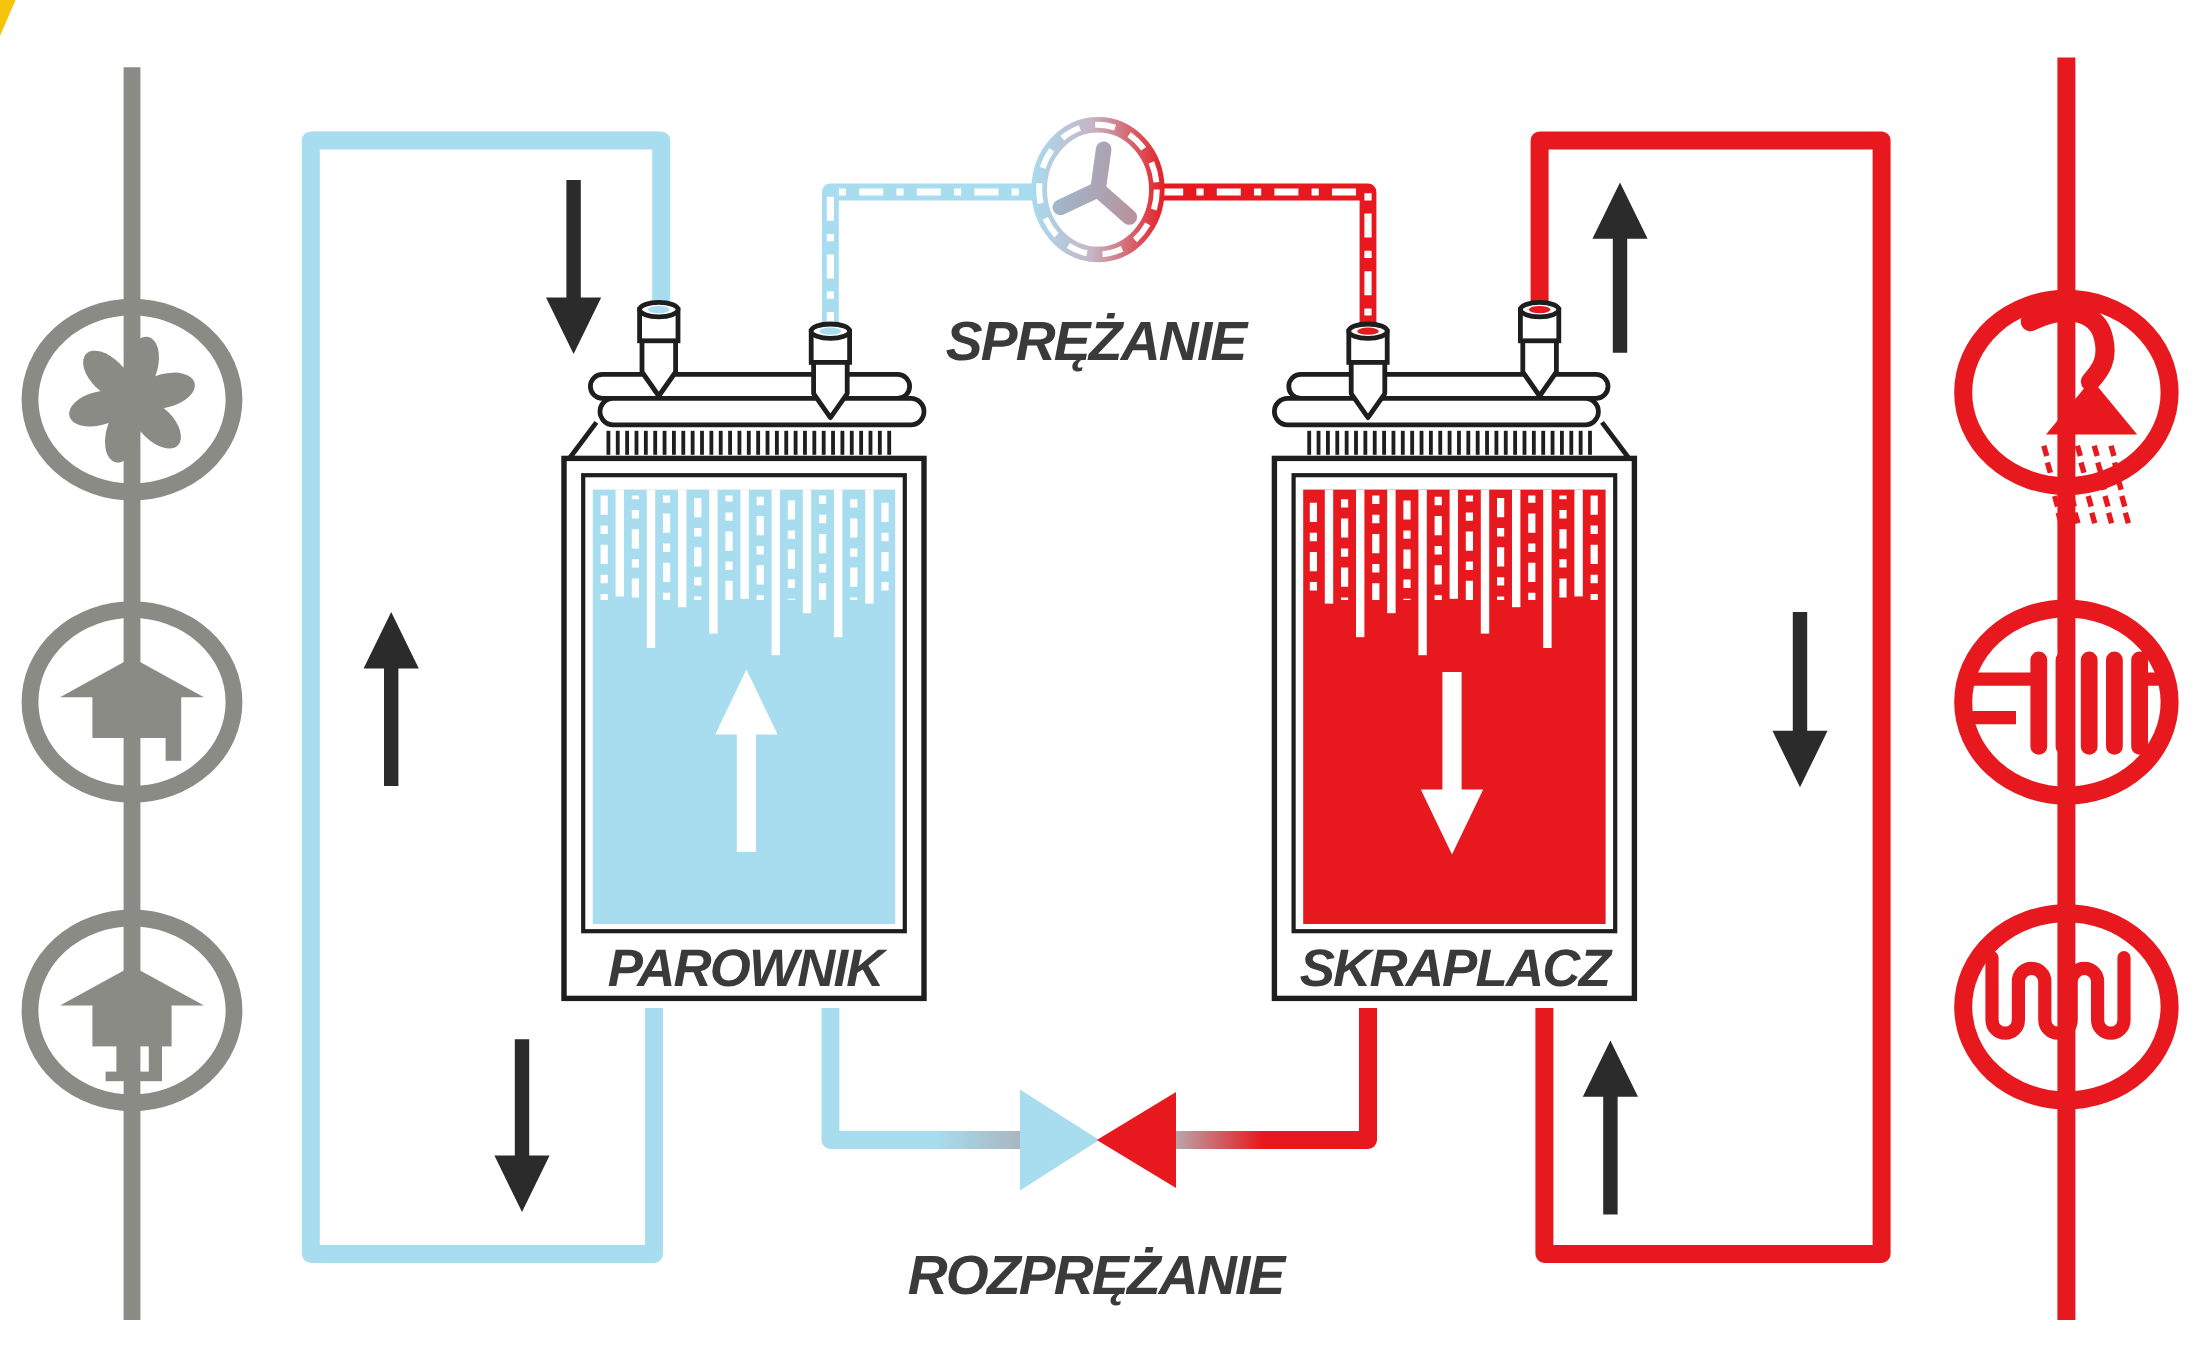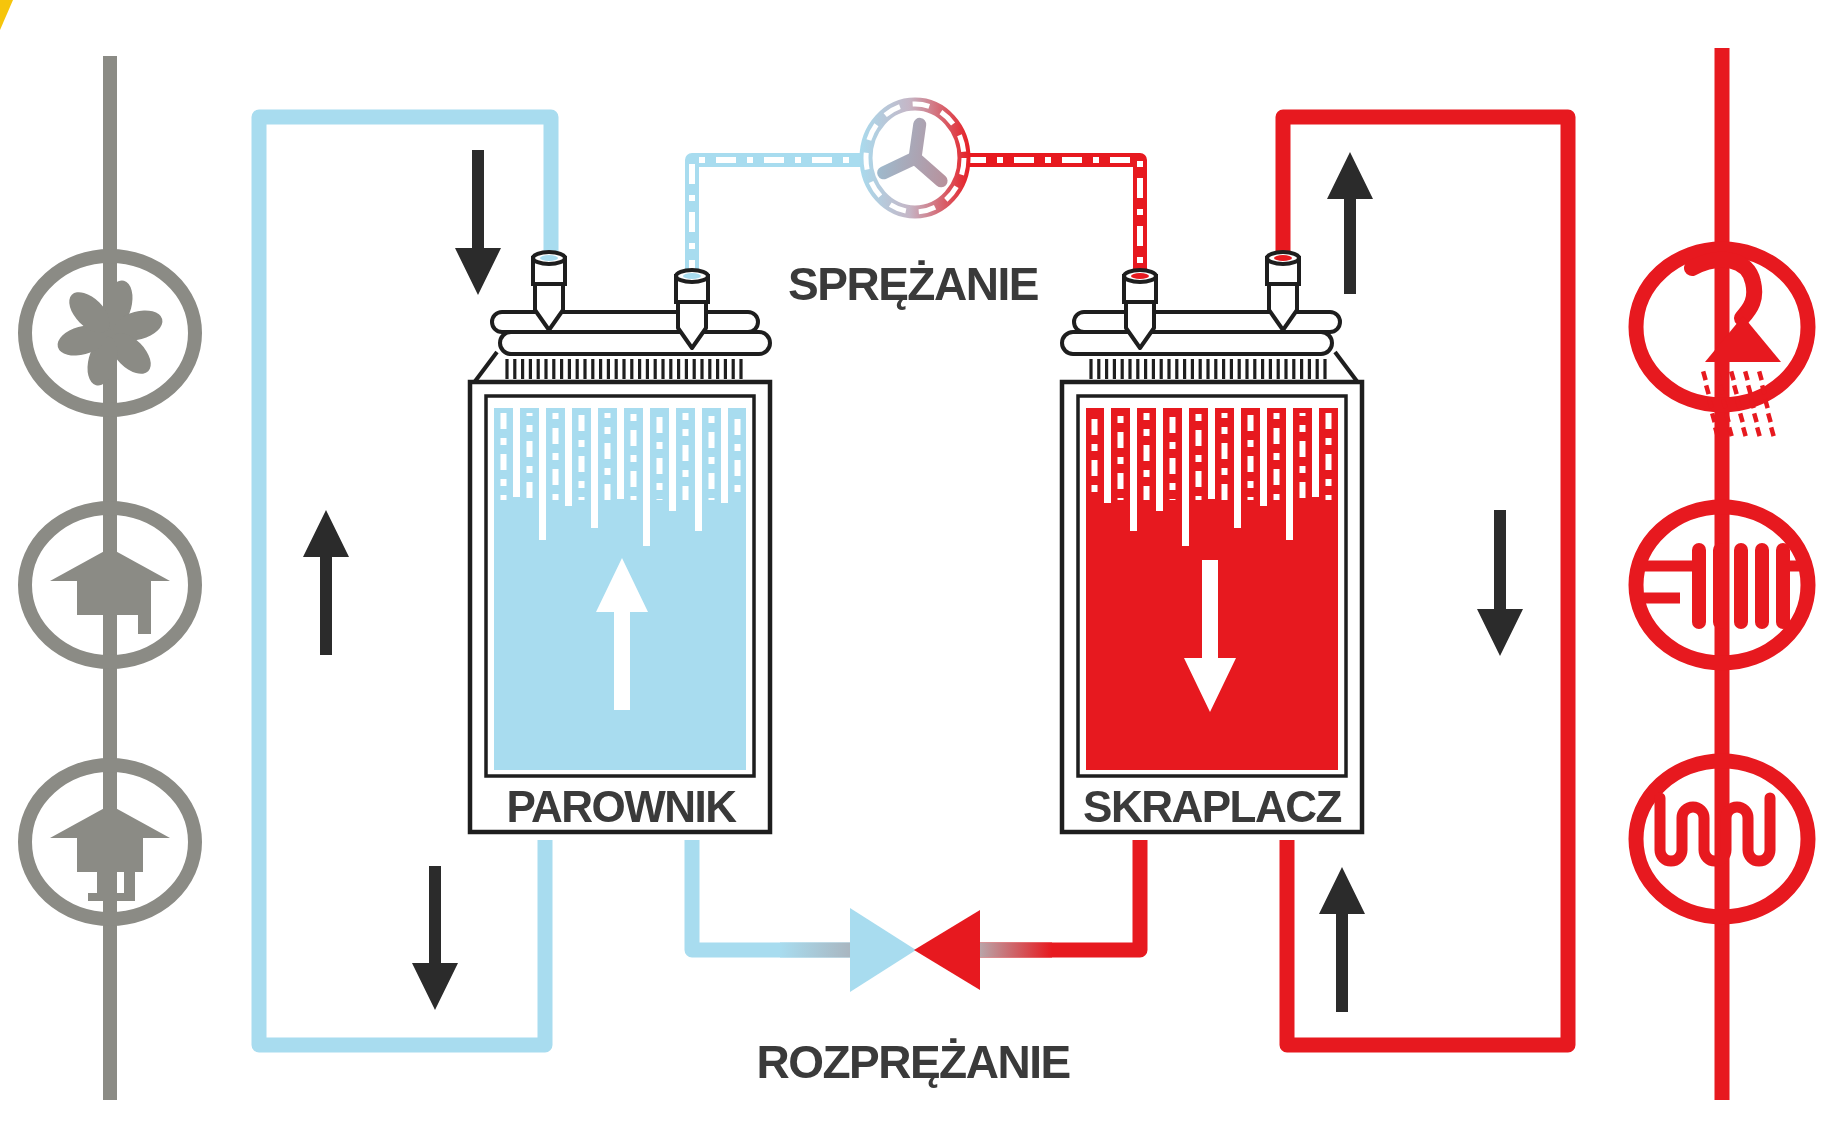--- a/index.html
+++ b/index.html
@@ -1,16 +1,16 @@
 <!DOCTYPE html>
 <html style="--cold: #A8DCEF; --hot: #E7191F; --gray: #8B8B85; --outline: #1E1E1E; --textd: #3A3A3A; --arrowc: #2B2B2B; --yellow: #F6C50B;"><head>
 <meta charset="utf-8">
 <style>
   html,body{margin:0;padding:0;background:#fff;}
-  .stage{width:100%;max-width:1833px;margin:0 auto;}
+  .stage{width:100%;max-width:1833px;margin:0 auto;font-style:italic;}
   svg{display:block;width:100%;height:auto;background:#fff;}
   .pipe-cold{stroke:var(--cold);stroke-width:15;fill:none;stroke-linejoin:round;}
   .pipe-hot{stroke:var(--hot);stroke-width:15;fill:none;stroke-linejoin:round;}
   .pipe-dash-cold{stroke:var(--cold);stroke-width:14;fill:none;stroke-linejoin:round;}
   .pipe-dash-hot{stroke:var(--hot);stroke-width:14;fill:none;stroke-linejoin:round;}
   .dash-white{stroke:#fff;stroke-width:6;fill:none;stroke-dasharray:20 11 6 11;}
   .ring-dash{stroke:#fff;stroke-width:5;fill:none;stroke-dasharray:17 13;}
   .arrow{fill:var(--arrowc);}
   .lbl{font-family:"Liberation Sans",sans-serif;font-weight:bold;fill:var(--textd);
        text-anchor:middle;letter-spacing:-1.5px;}

